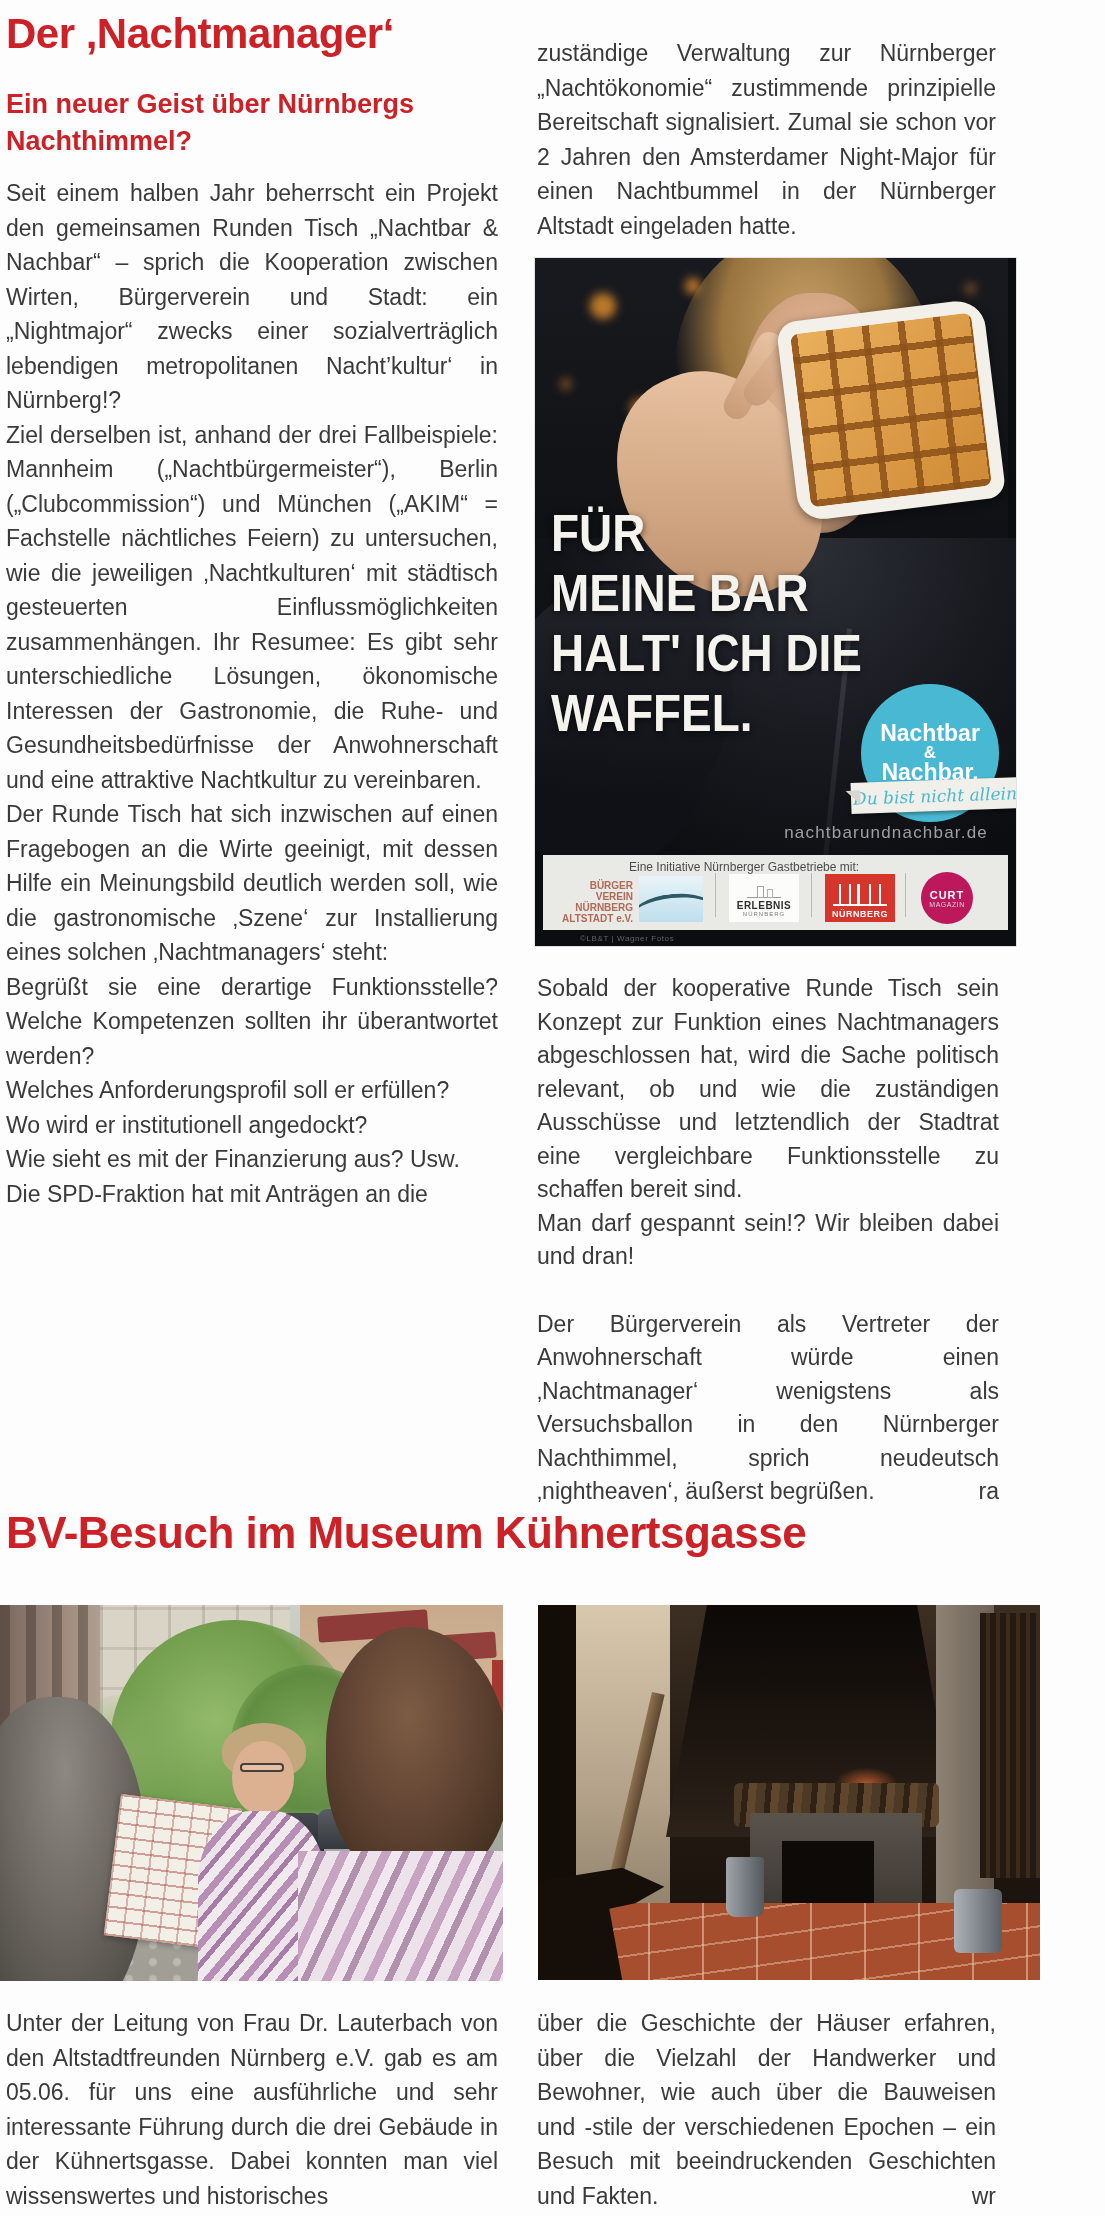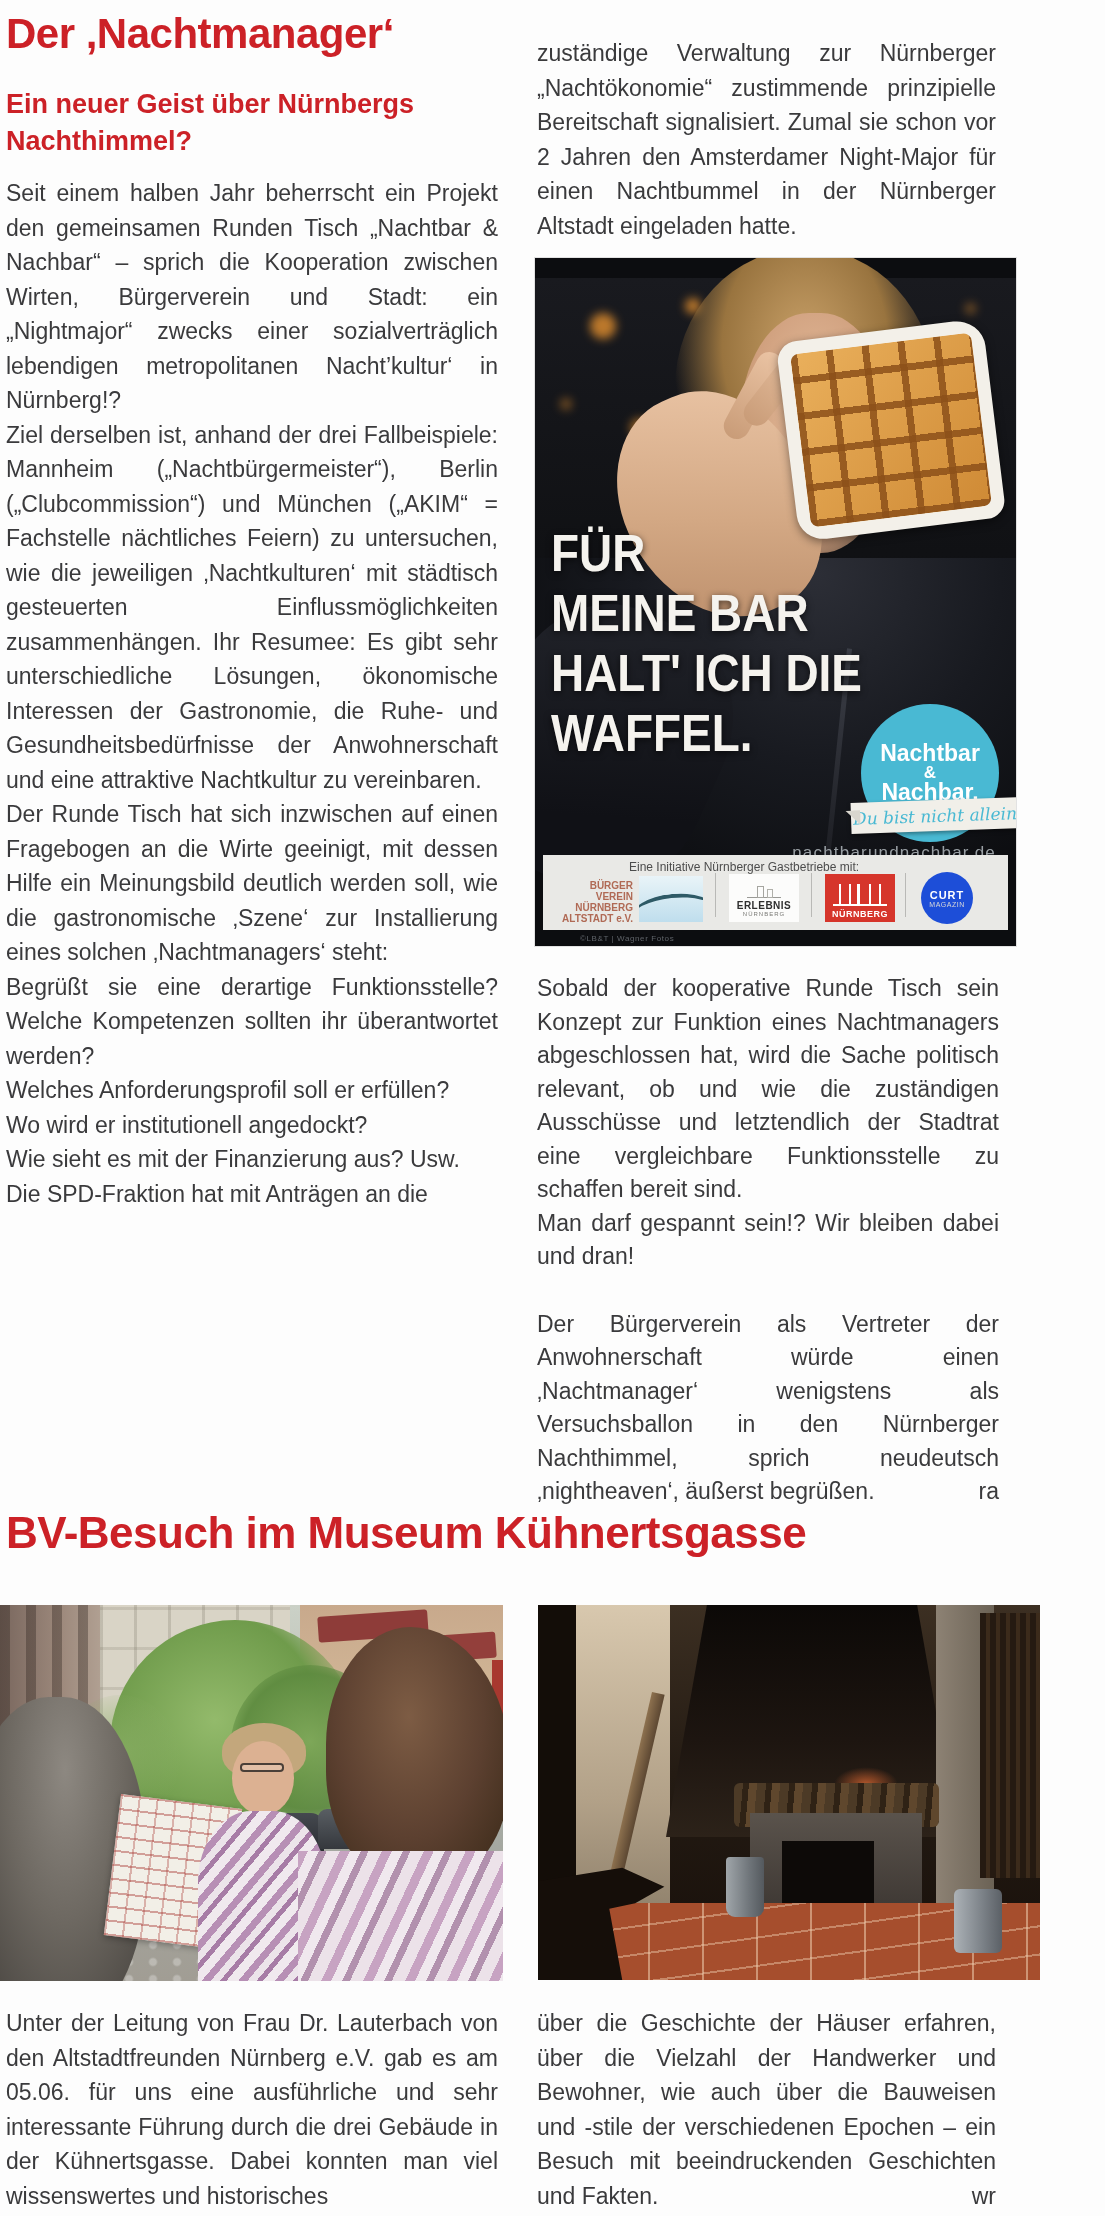--- a/index.html
+++ b/index.html
@@ -18,21 +18,21 @@
   .col-right-top{position:absolute;left:537px;top:16px;width:459px;margin-top:20px;}
   .col-right-bottom{position:absolute;left:537px;top:972px;width:462px;font-size:23px;line-height:33.5px;}
   .bot-left{position:absolute;left:6px;top:2006px;width:492px;}
   .bot-right{position:absolute;left:537px;top:2006px;width:459px;}
   .body-text p{margin:0;}
   .gap-top{margin-top:34px !important;}
   .sig{float:right;}
 
   
   .poster{position:absolute;left:535px;top:258px;width:481px;height:688px;background:#0c0d10;overflow:hidden;box-shadow:0 0 0 1px #e2e2e2;}
-  .p-photo{position:absolute;left:0;top:0;right:0;height:607px;background:linear-gradient(180deg,#191a1f 0%,#101114 45%,#0a0b0d 100%);margin-top:20px;}
+  .p-photo{position:absolute;left:0;top:0;right:8px;height:607px;background:linear-gradient(180deg,#191a1f 0%,#101114 45%,#0a0b0d 100%);}
   .bokeh{position:absolute;border-radius:50%;background:#d8892e;filter:blur(5px);opacity:.85;}
   .bk1{left:55px;top:35px;width:26px;height:26px;}
   .bk2{left:150px;top:20px;width:16px;height:16px;}
   .bk3{left:215px;top:55px;width:13px;height:13px;opacity:.6;}
   .bk4{left:95px;top:140px;width:20px;height:20px;opacity:.7;}
   .bk5{left:25px;top:120px;width:12px;height:12px;opacity:.5;}
   .bk6{left:135px;top:305px;width:22px;height:22px;opacity:.55;}
   .bk7{left:430px;top:25px;width:11px;height:11px;opacity:.5;}
   .hair{position:absolute;left:140px;top:-30px;width:260px;height:280px;border-radius:50%;
         background:radial-gradient(ellipse at 50% 35%,#c8a068 0%,#99743f 45%,rgba(18,16,14,0) 72%);}
@@ -81,21 +81,21 @@
   .castle{width:34px;height:12px;border-bottom:1px solid #9a9a96;position:relative;margin-bottom:2px;}
   .castle:before{content:"";position:absolute;left:10px;top:0;width:5px;height:10px;border:1px solid #a5a5a0;}
   .castle:after{content:"";position:absolute;left:20px;top:3px;width:4px;height:7px;border:1px solid #b0b0aa;}
   .erlebnis-t1{font-size:10px;font-weight:bold;color:#2e2e2e;letter-spacing:.5px;}
   .erlebnis-t2{font-size:6px;color:#7a7a76;letter-spacing:1px;}
   .logo-nbg{position:absolute;left:282px;top:19px;width:70px;height:48px;background:#d6352b;overflow:hidden;}
   .nbg-skyline{position:absolute;left:8px;top:10px;width:54px;height:22px;
         background:linear-gradient(90deg,transparent 0 6px,#ffffff 6px 8px,transparent 8px 16px,#ffffff 16px 18px,transparent 18px 24px,#ffffff 24px 27px,transparent 27px 36px,#ffffff 36px 38px,transparent 38px 46px,#ffffff 46px 48px,transparent 48px);
         border-bottom:2px solid #ffffff;}
   .nbg-label{position:absolute;left:0;right:0;bottom:3px;text-align:center;color:#ffffff;font-size:9px;font-weight:bold;letter-spacing:.5px;}
-  .logo-curt{position:absolute;left:378px;top:17px;width:52px;height:52px;border-radius:50%;background:#1d4ed8;
+  .logo-curt{position:absolute;left:378px;top:17px;width:52px;height:52px;border-radius:50%;background:#be185d;
         display:flex;flex-direction:column;align-items:center;justify-content:center;color:#ffffff;}
   .curt-t1{font-size:11px;font-weight:bold;letter-spacing:1px;}
   .curt-t2{font-size:7px;letter-spacing:.5px;color:#d8d8d8;}
   .p-credit{position:absolute;left:10px;bottom:3px;font-size:8px;letter-spacing:.6px;color:#60646a;padding-left:35px;}
 
   
   .photoL{position:absolute;left:0;top:1605px;width:503px;height:376px;overflow:hidden;background:#aeb3ac;}
   .pl-bg{position:absolute;inset:0;background:linear-gradient(180deg,#cbd1c7 0%,#bcc0b6 30%,#a6aba4 55%,#a19d94 100%);}
   .pl-bldg-left{position:absolute;left:0;top:0;width:108px;height:235px;
         background:linear-gradient(90deg,#79675e 0%,#9c887b 55%,#b4a496 100%);}

